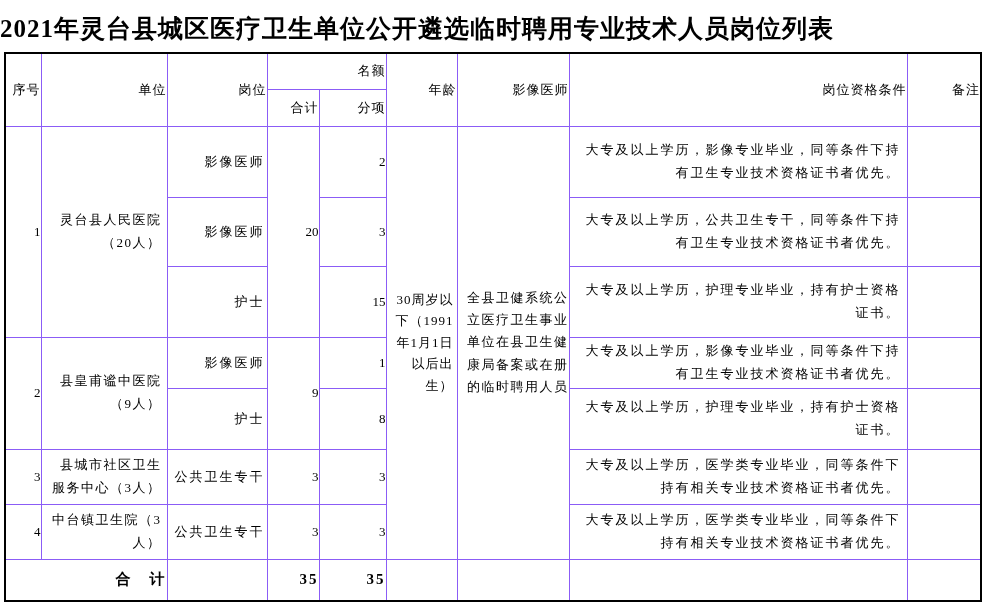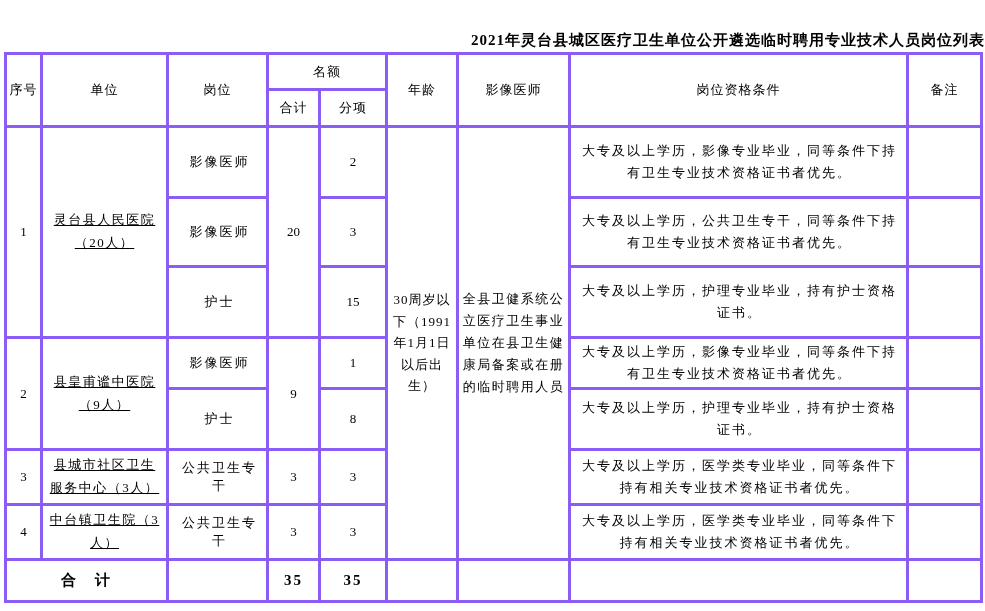--- a/index.html
+++ b/index.html
@@ -5,43 +5,43 @@
   * { box-sizing: border-box; margin: 0; padding: 0; }
   html, body { background: #ffffff; }
   body {
     width: 985px; height: 611px;
     font-family: "Liberation Serif", "DejaVu Serif", serif;
     color: #000;
     overflow: hidden;
   }
   .page { position: relative; width: 985px; height: 611px; background: #fff; }
   .doc-title {
-    position: absolute; top: 31px; left: 0; width: 100%;
-    text-align: right;
-    font-size: 15px; font-weight: bold; letter-spacing: 1px;
+    position: absolute; top: 12px; left: 0; width: 100%;
+    text-align: left;
+    font-size: 25px; font-weight: bold; letter-spacing: 1px;
     white-space: nowrap;
   }
   table.roster {
     position: absolute; top: 52px; left: 4px;
     width: 976px;
     border-collapse: collapse; table-layout: fixed;
     border: 2px solid #000;
   }
   table.roster td {
-    border: 3px solid #8b5cf6;
+    border: 1px solid #8b5cf6;
     font-size: 13px;
-    text-align: center; vertical-align: middle;
+    text-align: right; vertical-align: middle;
     overflow: hidden;
   }
   td.hdr { font-size: 14px; letter-spacing: 1px; }
   td.num { font-size: 14px; }
   td.idx { font-size: 14px; }
   td.unit {
     text-align: left; padding: 0 5px;
-    letter-spacing: 1.5px; line-height: 1.75; text-decoration: underline;
+    letter-spacing: 1.5px; line-height: 1.75;
   }
   td.pos {
     text-align: left; padding: 0 2px 0 6px;
     letter-spacing: 2px;
   }
   td.qual {
     text-align: left; padding: 0 6px 0 8px;
     letter-spacing: 2px; line-height: 1.7;
   }
   td.age {

